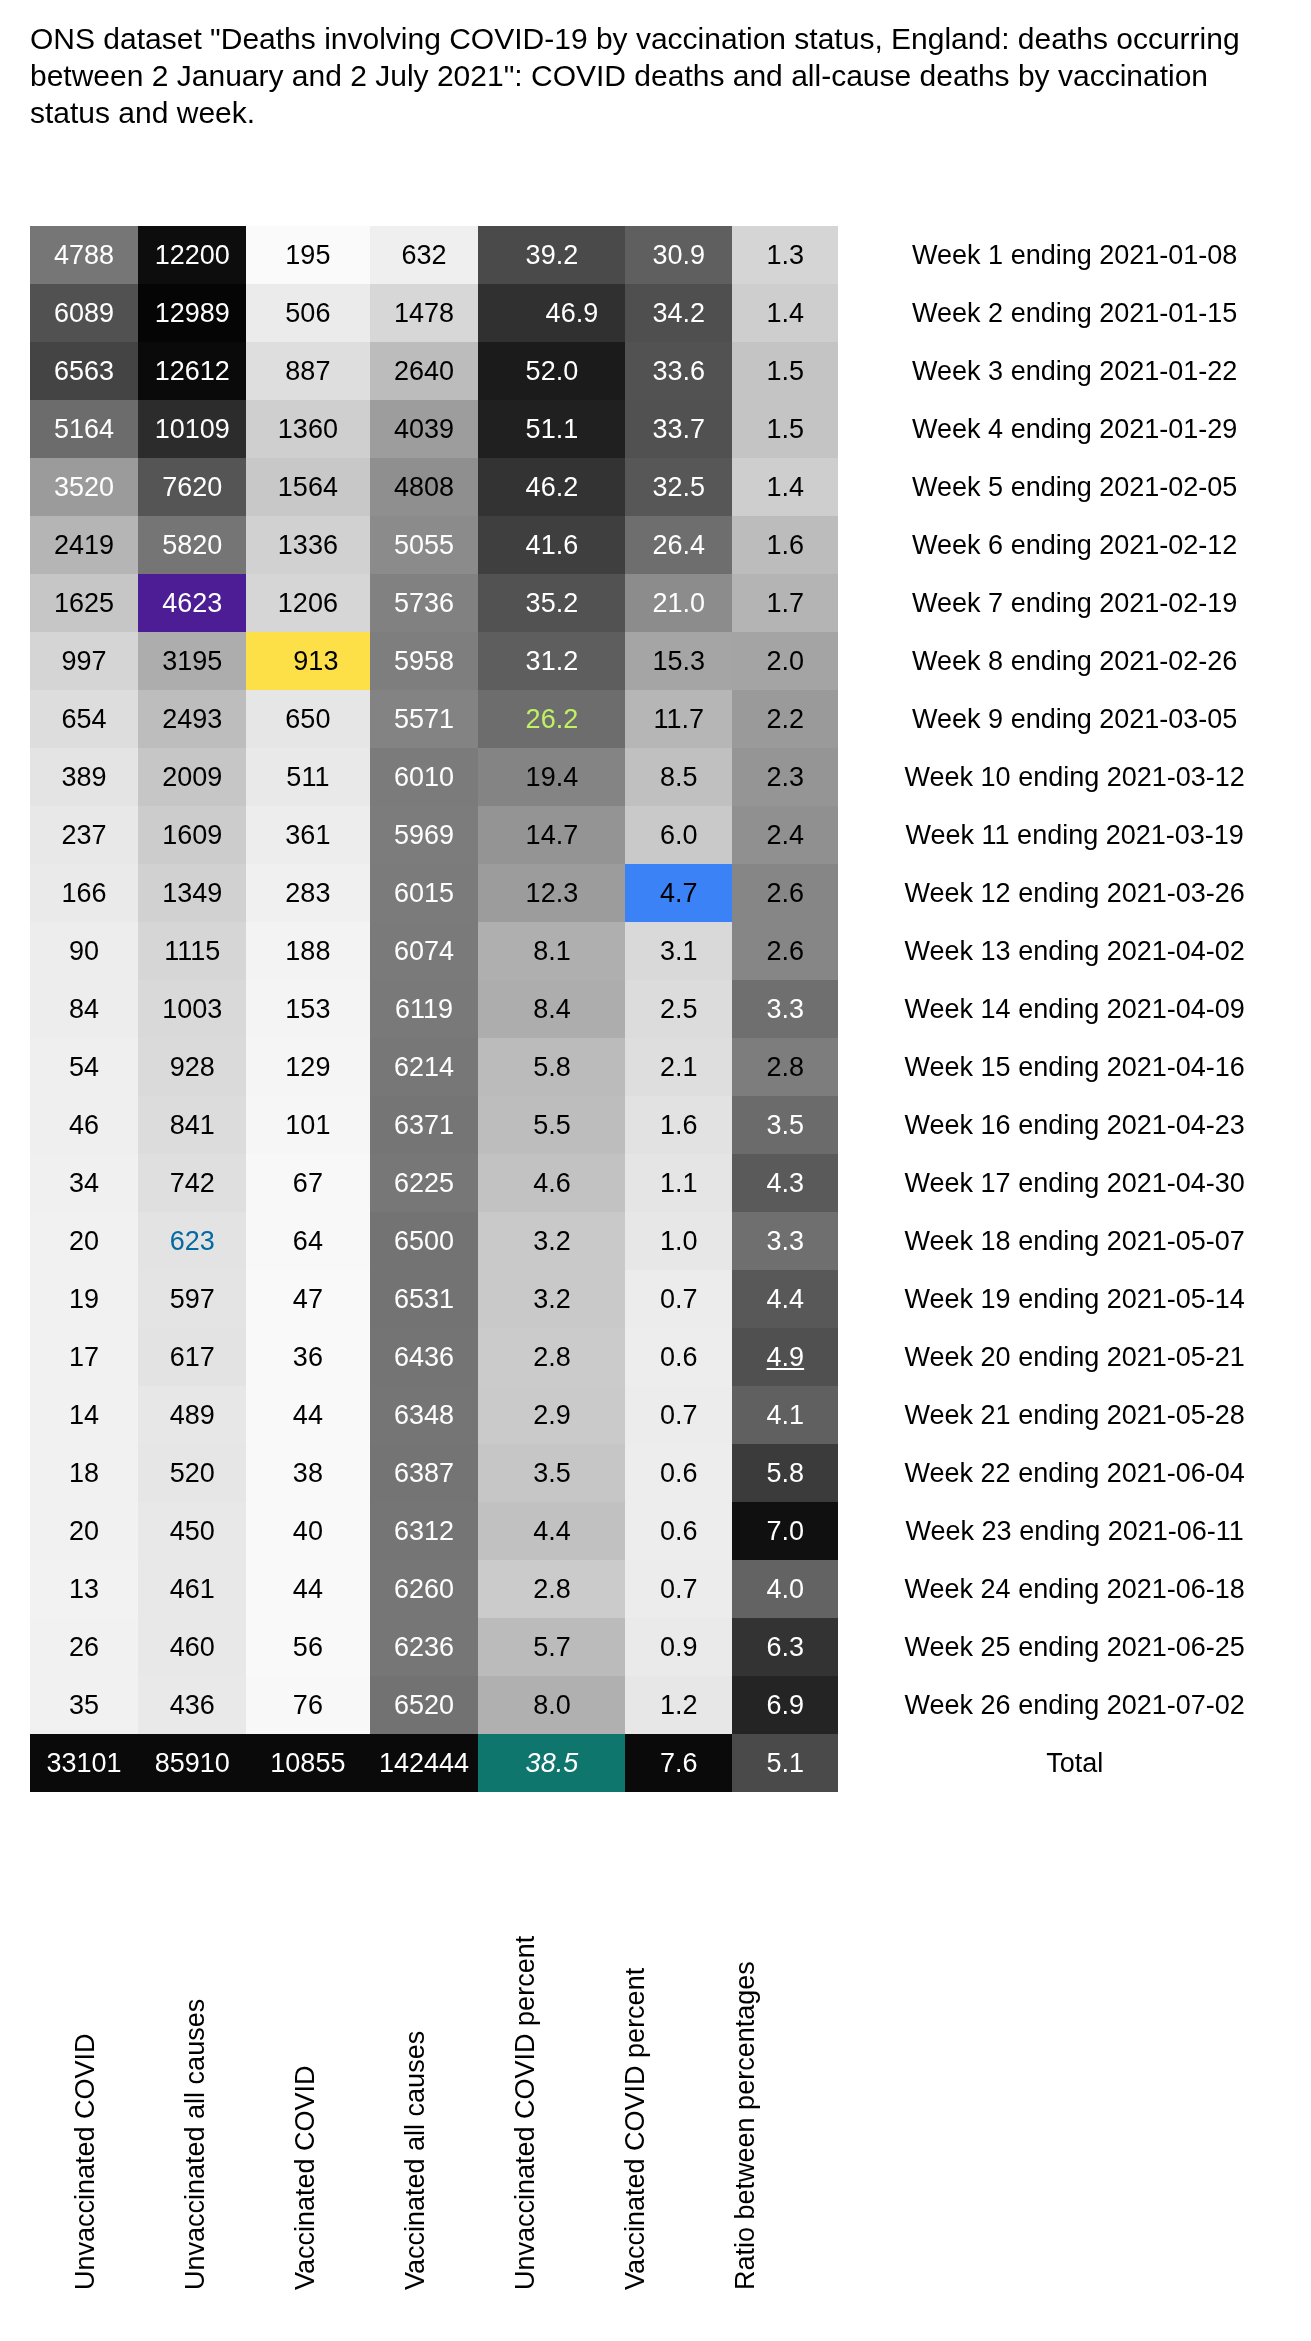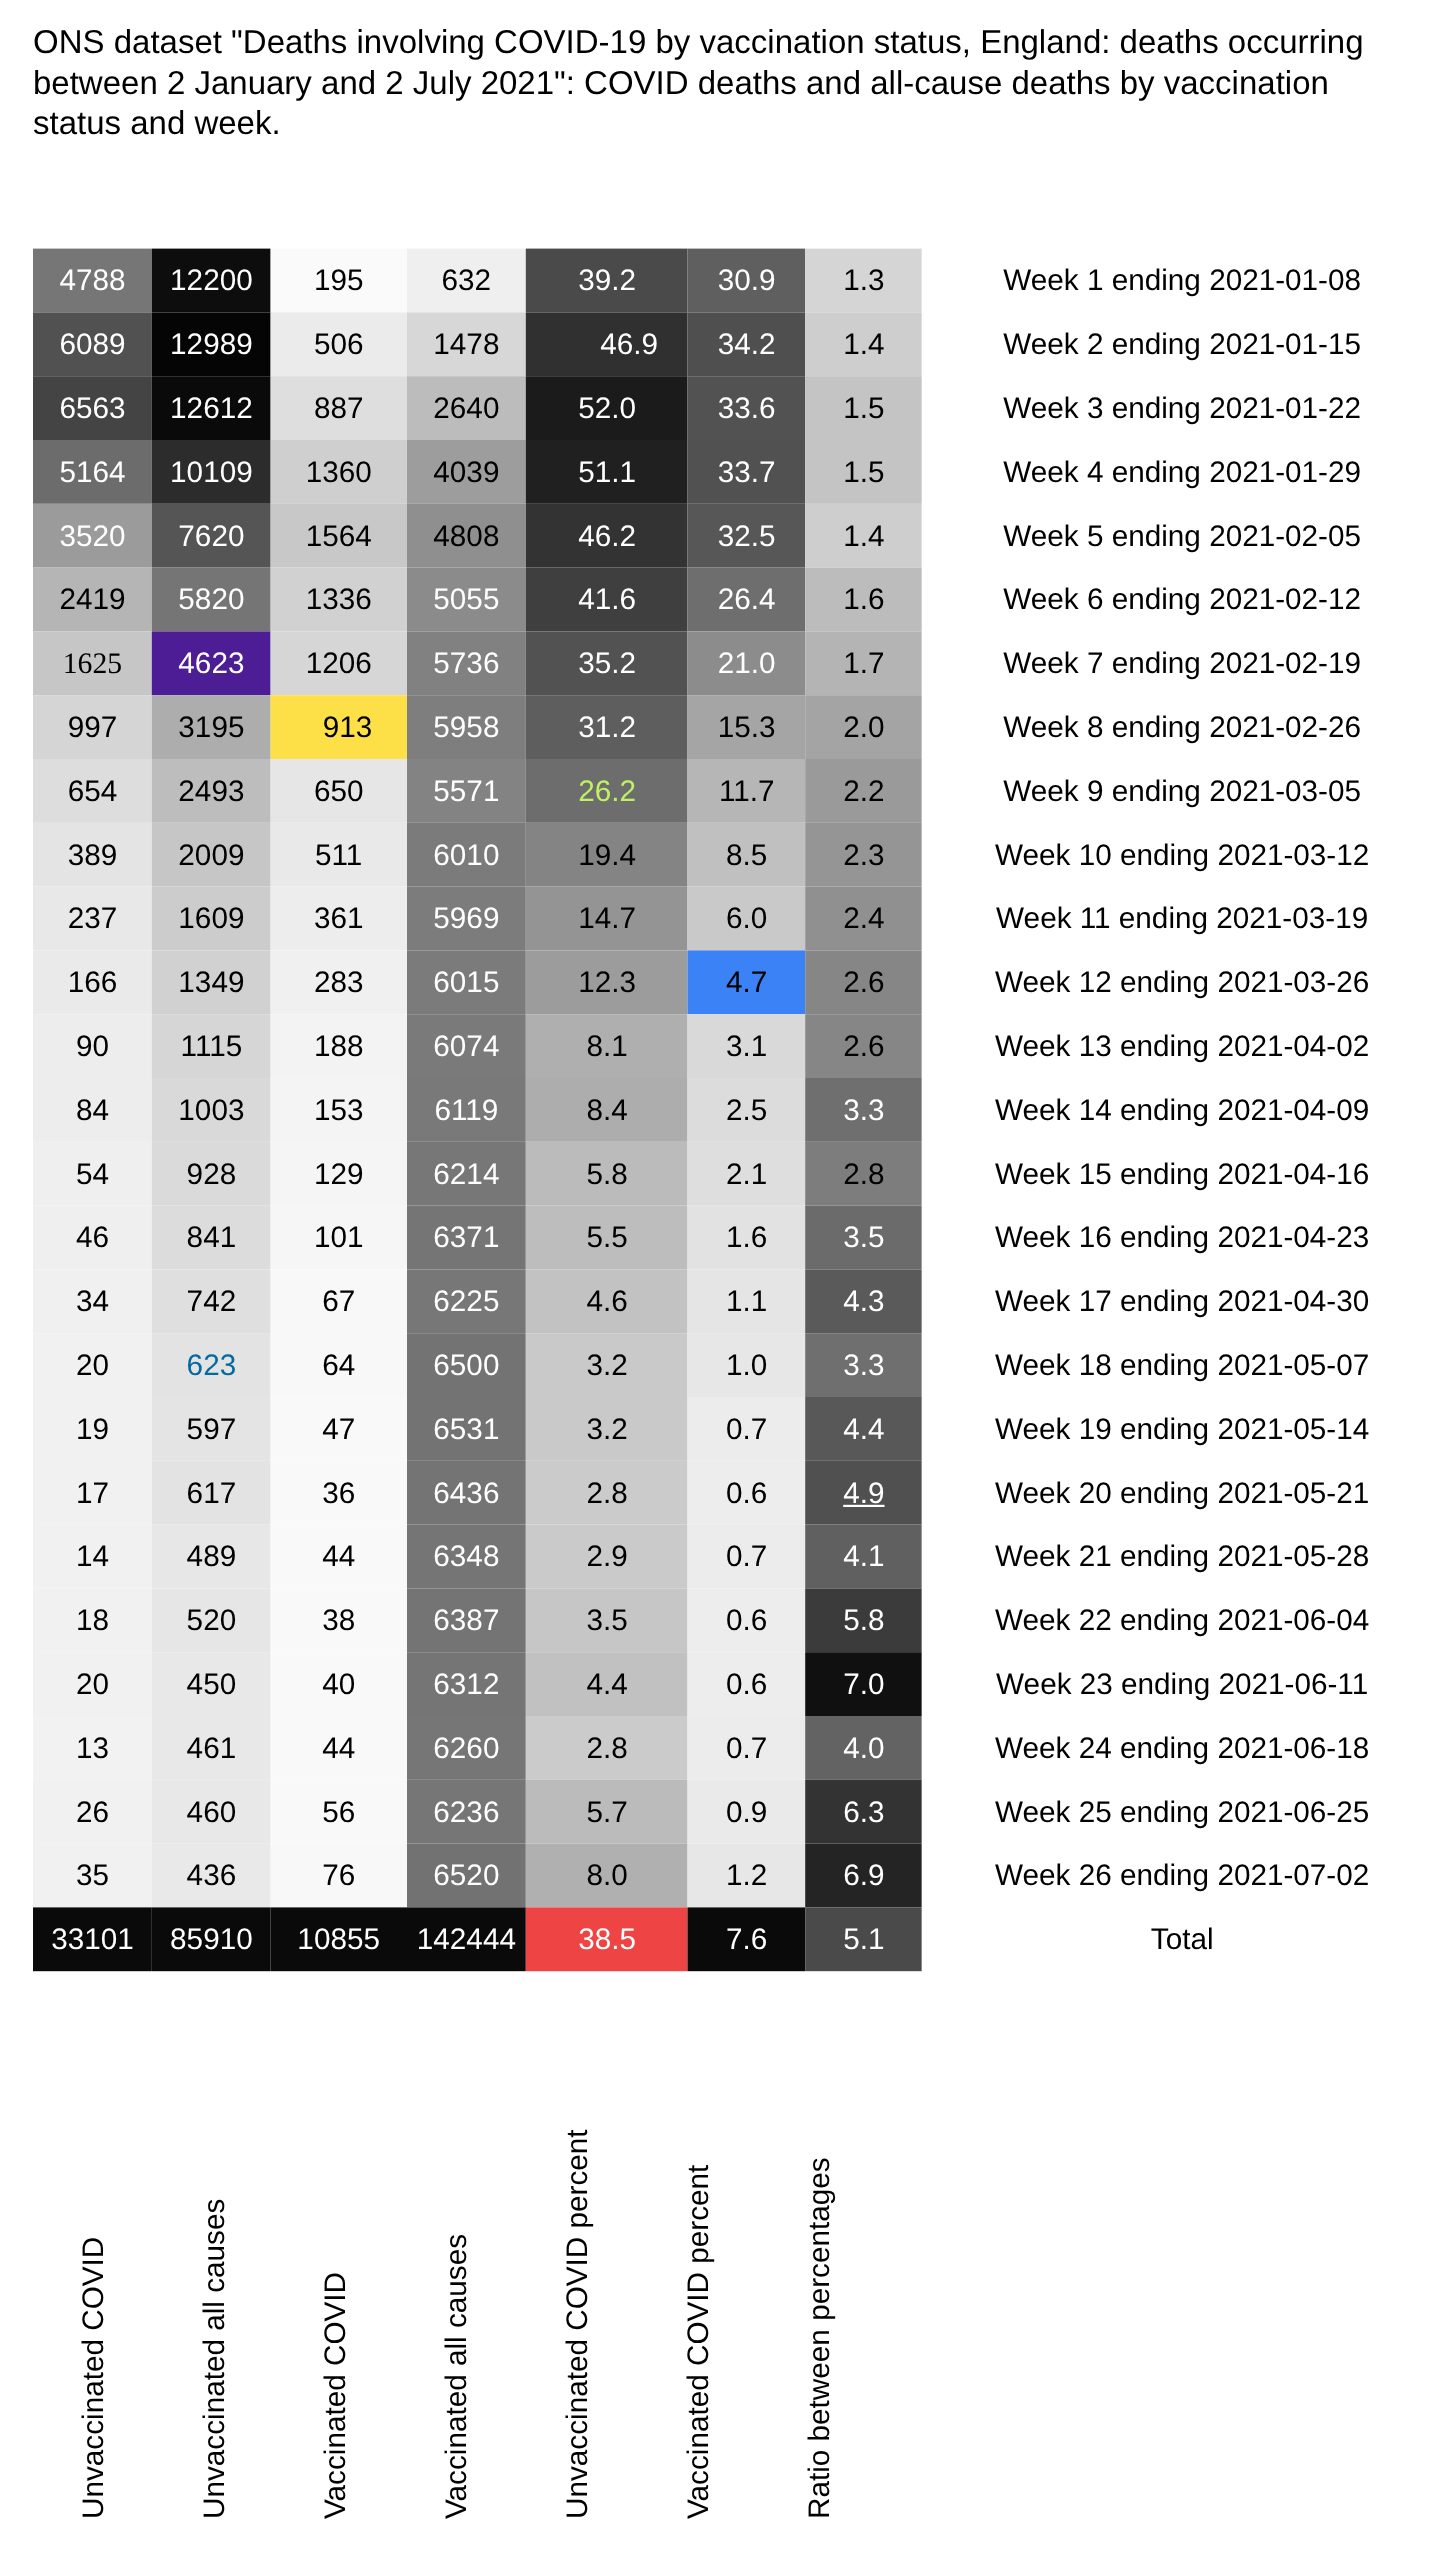--- a/index.html
+++ b/index.html
@@ -145,21 +145,21 @@
             <td class="cell" style="background: rgb(181, 181, 181); color: rgb(0, 0, 0);">2419</td>
             <td class="cell" style="background: rgb(117, 117, 117); color: rgb(255, 255, 255);">5820</td>
             <td class="cell" style="background: rgb(209, 209, 209); color: rgb(0, 0, 0);">1336</td>
             <td class="cell" style="background: rgb(139, 139, 139); color: rgb(255, 255, 255);">5055</td>
             <td class="cell" style="background: rgb(63, 63, 63); color: rgb(255, 255, 255);">41.6</td>
             <td class="cell" style="background: rgb(110, 110, 110); color: rgb(255, 255, 255);">26.4</td>
             <td class="cell" style="background: rgb(188, 188, 188); color: rgb(0, 0, 0);">1.6</td>
             <td class="rowlabel">Week 6 ending 2021-02-12</td>
           </tr>
           <tr>
-            <td class="cell" style="background: rgb(198, 198, 198); color: rgb(0, 0, 0); font-family: Liberation Serif, serif;">1625</td>
+            <td class="cell" style="background: rgb(198, 198, 198); color: rgb(0, 0, 0);">1625</td>
             <td class="cell" style="background: #4c1d95; color: rgb(255, 255, 255);">4623</td>
             <td class="cell" style="background: rgb(214, 214, 214); color: rgb(0, 0, 0);">1206</td>
             <td class="cell" style="background: rgb(129, 129, 129); color: rgb(255, 255, 255);">5736</td>
             <td class="cell" style="background: rgb(82, 82, 82); color: rgb(255, 255, 255);">35.2</td>
             <td class="cell" style="background: rgb(140, 140, 140); color: rgb(255, 255, 255);">21.0</td>
             <td class="cell" style="background: rgb(180, 180, 180); color: rgb(0, 0, 0);">1.7</td>
             <td class="rowlabel">Week 7 ending 2021-02-19</td>
           </tr>
           <tr>
             <td class="cell" style="background: rgb(213, 213, 213); color: rgb(0, 0, 0);">997</td>
@@ -349,21 +349,21 @@
             <td class="cell" style="background: rgb(176, 176, 176); color: rgb(0, 0, 0);">8.0</td>
             <td class="cell" style="background: rgb(231, 231, 231); color: rgb(0, 0, 0);">1.2</td>
             <td class="cell" style="background: rgb(36, 36, 36); color: rgb(255, 255, 255);">6.9</td>
             <td class="rowlabel">Week 26 ending 2021-07-02</td>
           </tr>
           <tr>
             <td class="cell" style="background: rgb(10, 10, 10); color: rgb(255, 255, 255);">33101</td>
             <td class="cell" style="background: rgb(10, 10, 10); color: rgb(255, 255, 255);">85910</td>
             <td class="cell" style="background: rgb(10, 10, 10); color: rgb(255, 255, 255);">10855</td>
             <td class="cell" style="background: rgb(10, 10, 10); color: rgb(255, 255, 255);">142444</td>
-            <td class="cell" style="background: #ef4444; color: rgb(255, 255, 255);">38.5</td>
+            <td class="cell" style="background: #0f766e; color: rgb(255, 255, 255); font-style: italic;">38.5</td>
             <td class="cell" style="background: rgb(10, 10, 10); color: rgb(255, 255, 255);">7.6</td>
             <td class="cell" style="background: rgb(74, 74, 74); color: rgb(255, 255, 255);">5.1</td>
             <td class="rowlabel">Total</td>
           </tr>
         </tbody>
     </table>
   </div>
 
   <div id="collabels">
       <div class="collabel" style="left: 0px;">Unvaccinated COVID</div>

